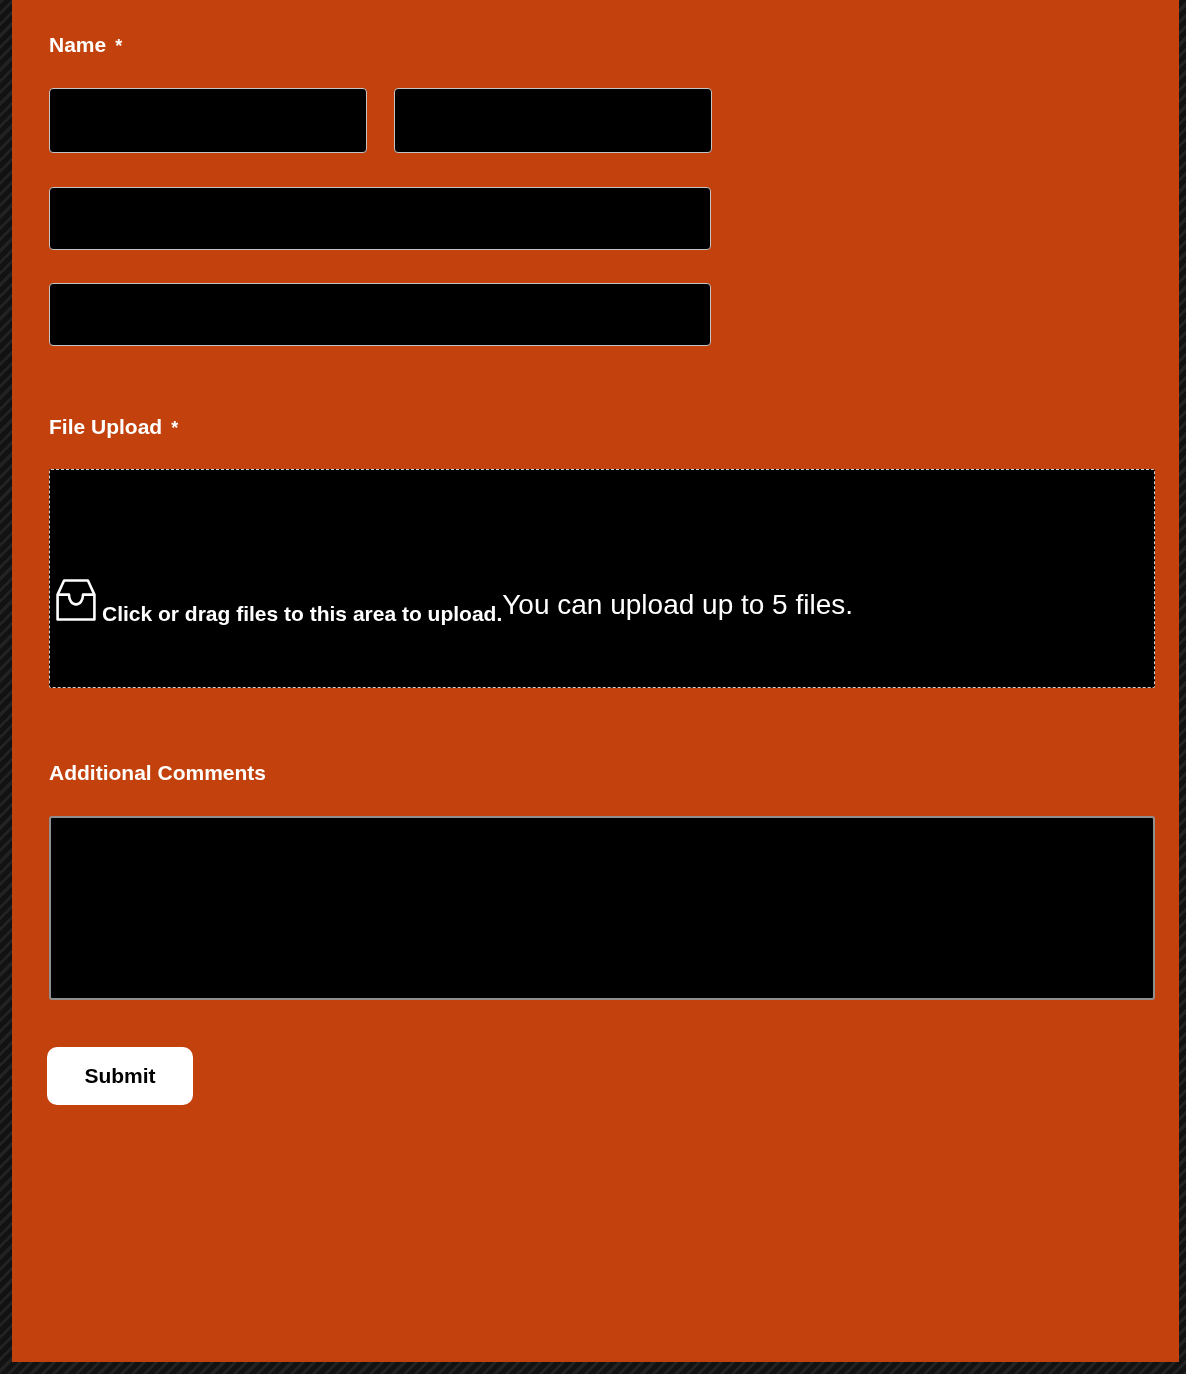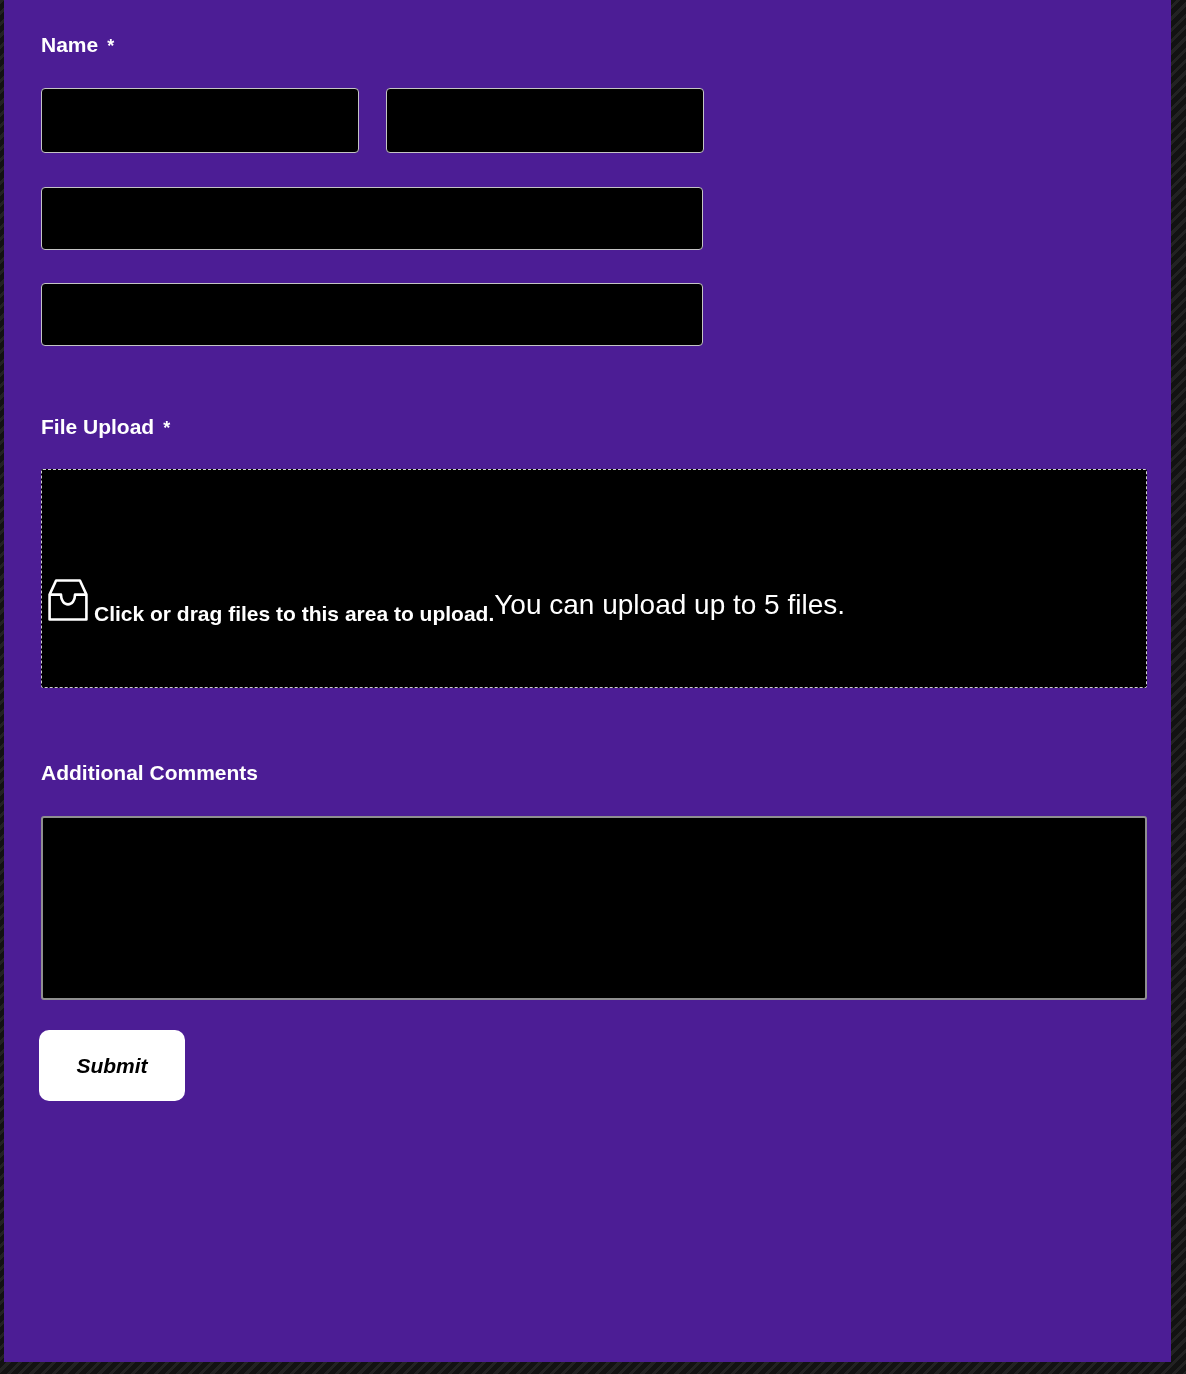--- a/index.html
+++ b/index.html
@@ -9,23 +9,23 @@
     overflow: hidden;
   }
   body {
     position: relative;
     background: repeating-linear-gradient(135deg,
       #222222 0px, #222222 3px,
       #121212 3px, #121212 8px);
   }
   .form-page {
     position: absolute;
-    left: 4px; top: 0;
+    left: 12px; top: 0;
     width: 1167px; height: 1362px;
-    background: #4c1d95;
+    background: #c2410c;
     padding: 33px 8px 0 37px;
   }
   .field-label {
     display: block;
     color: #ffffff;
     font-size: 21px;
     font-weight: 700;
     line-height: 24px;
     height: 24px;
   }
@@ -109,33 +109,32 @@
     border-radius: 3px;
     color: #ffffff;
     font-size: 20px;
     font-family: "Liberation Sans", sans-serif;
     padding: 12px 14px;
     resize: none;
     outline: none;
   }
   .submit-btn {
     display: block;
-    margin-top: 30px;
+    margin-top: 47px;
     margin-left: -2px;
     width: 146px;
-    height: 71px;
+    height: 58px;
     background: #ffffff;
     color: #000000;
     border: none;
     border-radius: 10px;
     font-size: 21px;
     font-weight: 700;
     font-family: "Liberation Sans", sans-serif;
     cursor: pointer;
-    font-style: italic;
   }
 </style>
 </head>
 <body>
 
 <div class="form-page">
 
   <label class="field-label"><span>Name</span><span class="req-mark">*</span></label>
   <div class="name-row">
     <input class="text-input name-input" type="text" value="" style="">

